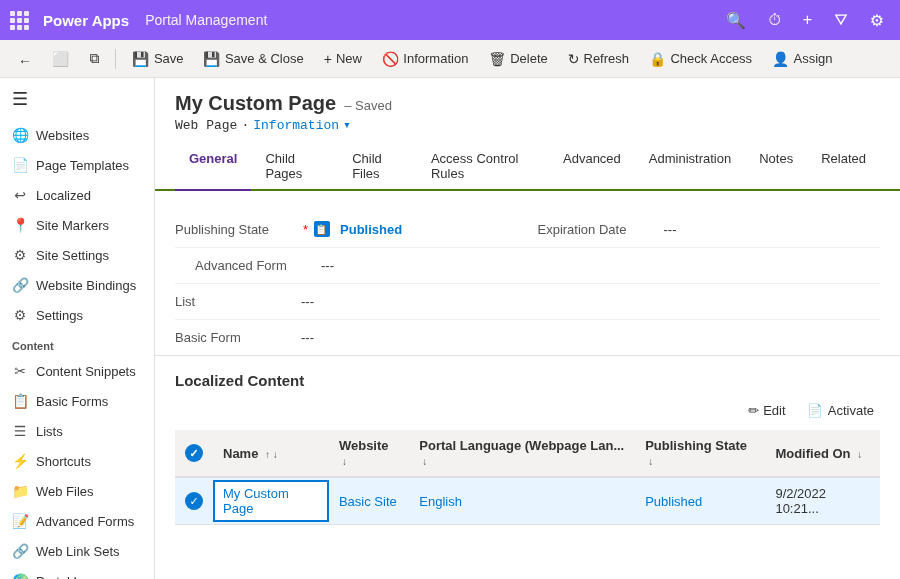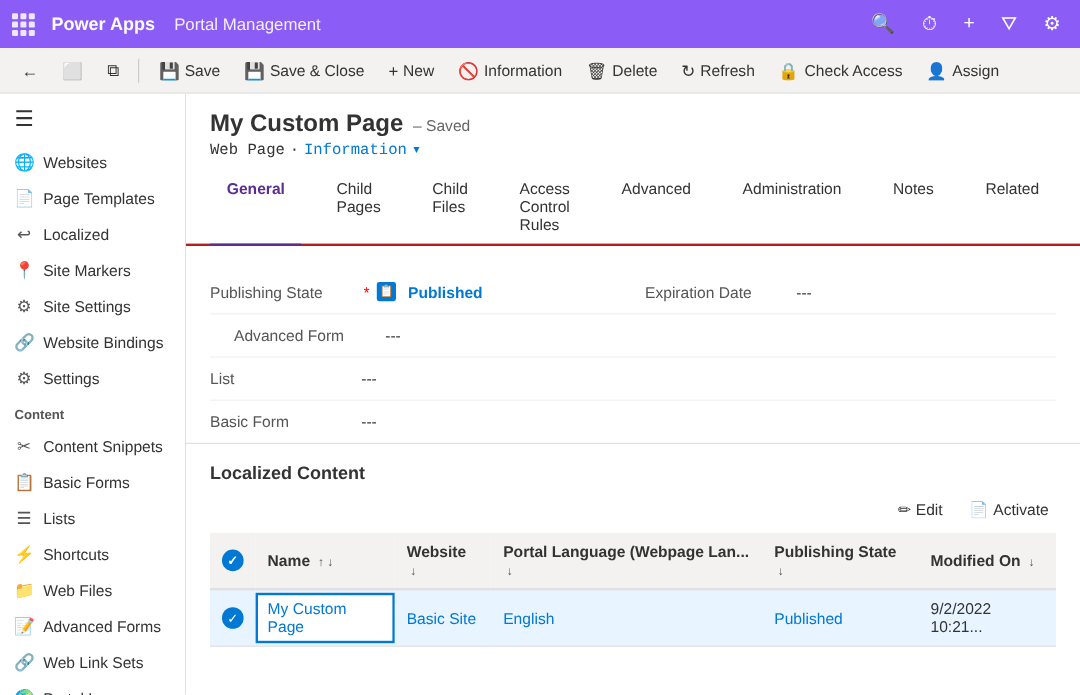--- a/index.html
+++ b/index.html
@@ -90,24 +90,24 @@
     .page-title-row {
       display: flex; align-items: baseline; gap: 8px;
     }
     .page-title { font-size: 20px; font-weight: 600; color: #333; }
     .page-saved { font-size: 13px; color: #666; }
     .page-subtitle { font-size: 13px; color: #333; margin-top: 2px; display: flex; align-items: center; gap: 4px; font-family: Liberation Mono, monospace; }
 
     
     .tabs {
       display: flex;
-      border-bottom: 2px solid #b91c1c;
+      border-bottom: 2px solid #4d7c0f;
       padding: 0 20px;
       margin-top: 10px;
-      gap: 15px;
+      gap: 0;
     }
     .tab {
       padding: 8px 14px;
       cursor: pointer;
       font-size: 13px;
       color: #333;
       border-bottom: 2px solid transparent;
       margin-bottom: -2px;
     }
     .tab.active {

